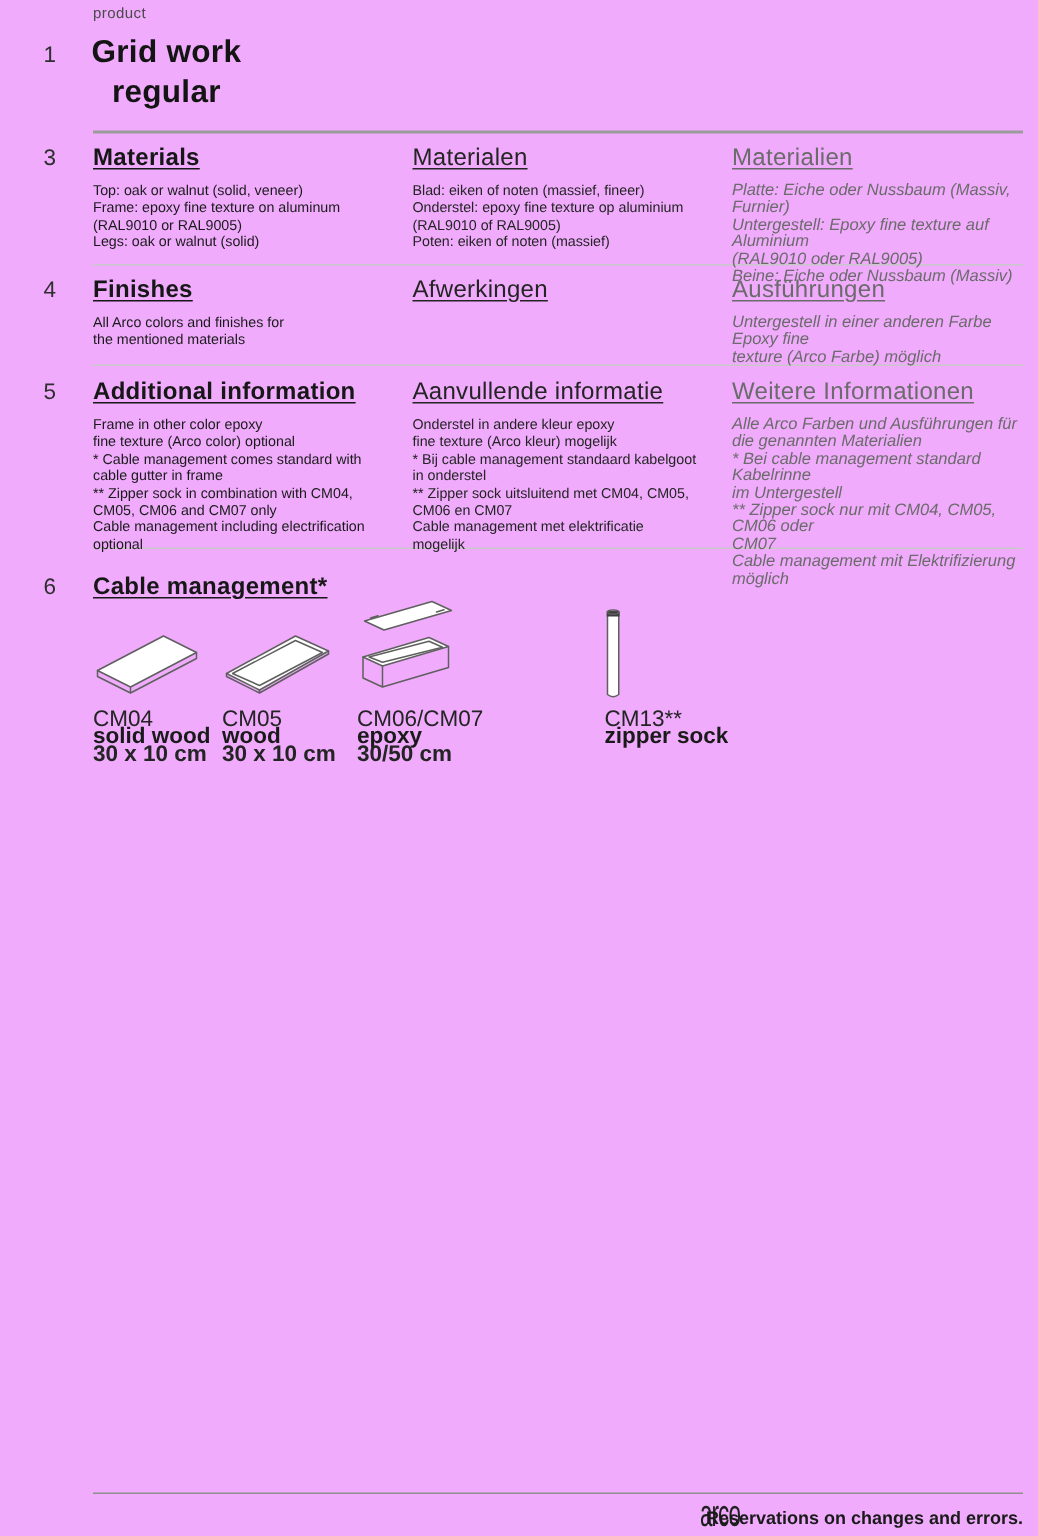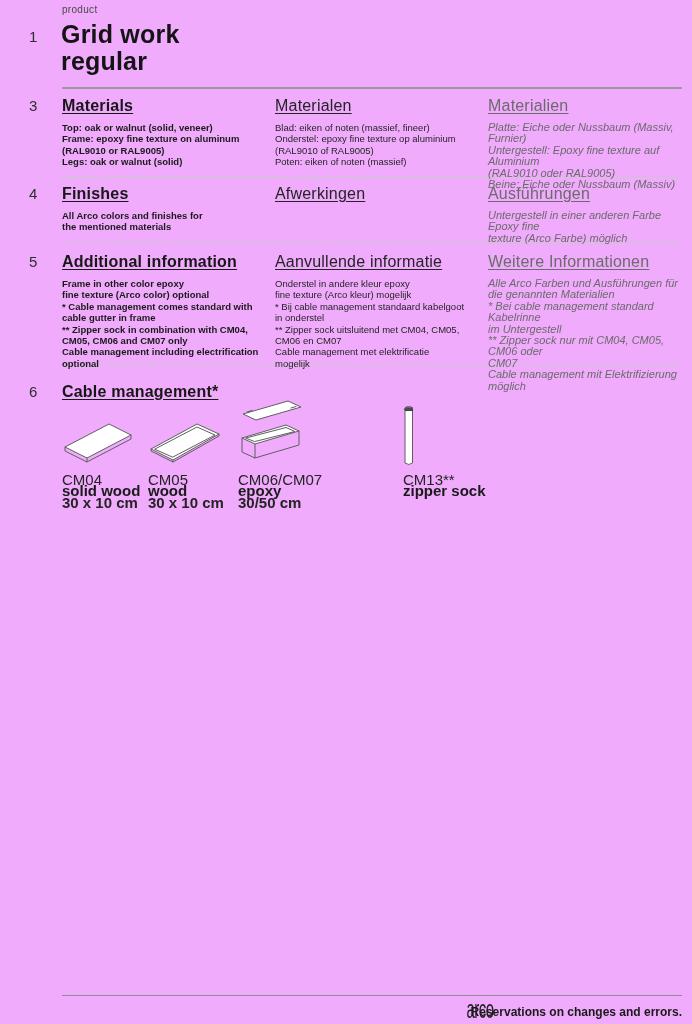--- a/index.html
+++ b/index.html
@@ -2,39 +2,39 @@
 <html><head>
 <meta charset="utf-8">
 <style>
   * { margin:0; padding:0; box-sizing:border-box; }
   html,body { background:#ffffff; }
   body { font-family:"Liberation Sans", sans-serif; color:#1c1c1c; }
   .page { position:relative; width:692px; height:1024px; background:#f0abfc; overflow:hidden; }
 
   .eyebrow { position:absolute; left:62px; top:4px; font-size:10px; color:#4a4a4a; letter-spacing:.3px; }
   .pagenum { position:absolute; left:29px; top:28px; font-size:15px; font-weight:400; color:#2e2e2e; }
-  .title { position:absolute; left:61px; top:21px; font-size:25px; font-weight:700; line-height:27px; color:#141414; letter-spacing:.2px; }
+  .title { position:absolute; left:61px; top:21px; font-size:21px; font-weight:700; line-height:27px; color:#141414; letter-spacing:.2px;text-align:center; }
 
   .rule { position:absolute; left:62px; width:620px; }
   .rule.strong { height:2px; background:#9b9b9b; }
   .rule.light  { height:1px; background:#c8c8c8; }
   .rule.footer { height:1px; background:#8f8f8f; }
 
   .row { position:absolute; left:0; right:0; }
   .num { position:absolute; left:29px; top:0; font-size:15px; font-weight:400; color:#2e2e2e; }
   .col { position:absolute; top:0; width:202px; }
   .col.c1 { left:62px; }
   .col.c2 { left:275px; }
   .col.c3 { left:488px; width:204px; }
   .h { font-size:16px; text-decoration:underline; text-underline-offset:2px; letter-spacing:.2px; }
   .c1 .h { font-weight:700; color:#171717; }
   .c2 .h { font-weight:400; color:#242424; }
   .c3 .h { font-weight:400; color:#6b6b6b; }
   .b { margin-top:7px; font-size:9.5px; line-height:11.4px; white-space:pre-line; }
-  .c1 .b { font-weight:700; color:#1a1a1a; }
+  .c1 .b { font-weight:400; color:#1a1a1a; }
   .c2 .b { font-weight:400; color:#242424; }
   .c3 .b { font-weight:400; color:#6b6b6b; font-size:11px;font-style:italic; }
 
   .cm-head { position:absolute; left:0; right:0; top:383px; }
   .cm-item { position:absolute; top:398px; width:90px; }
   .cm-art { height:70px; display:flex; align-items:flex-end; }
   .cm-art svg { display:block; }
   .cm-lbl { margin-top:6px; font-size:15px; line-height:11.4px; }
   .cm-code { font-weight:400; color:#242424; }
   .cm-name { font-weight:700; color:#1a1a1a; }

